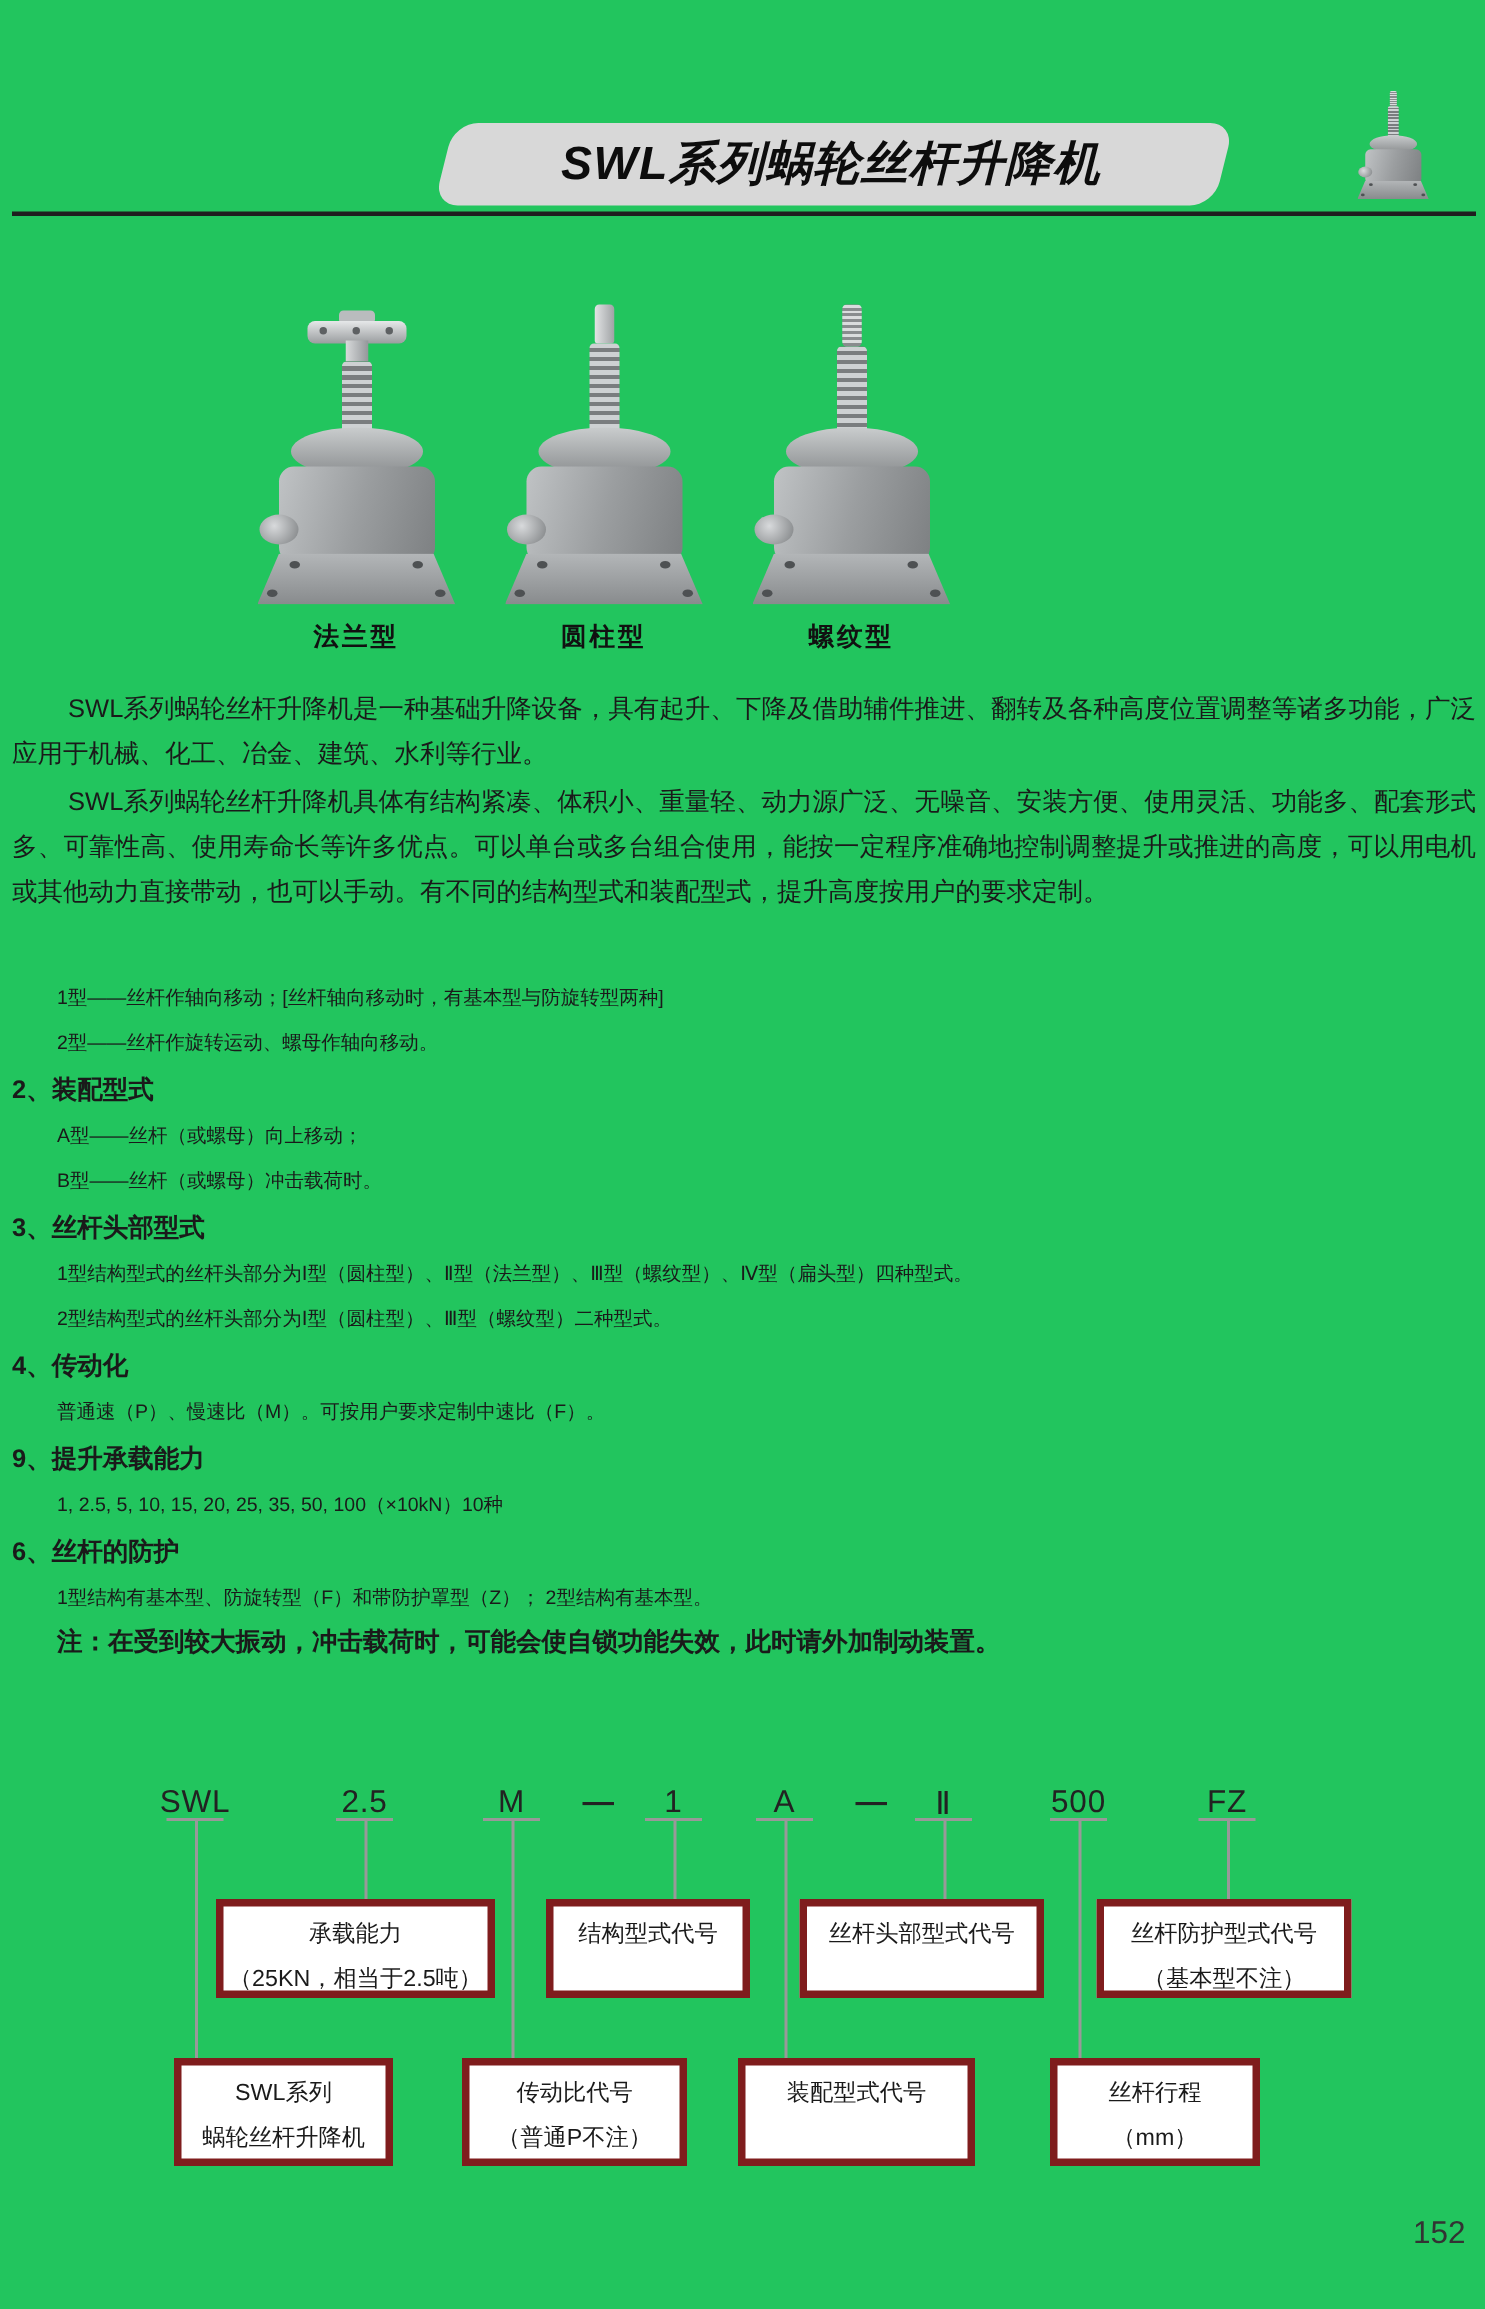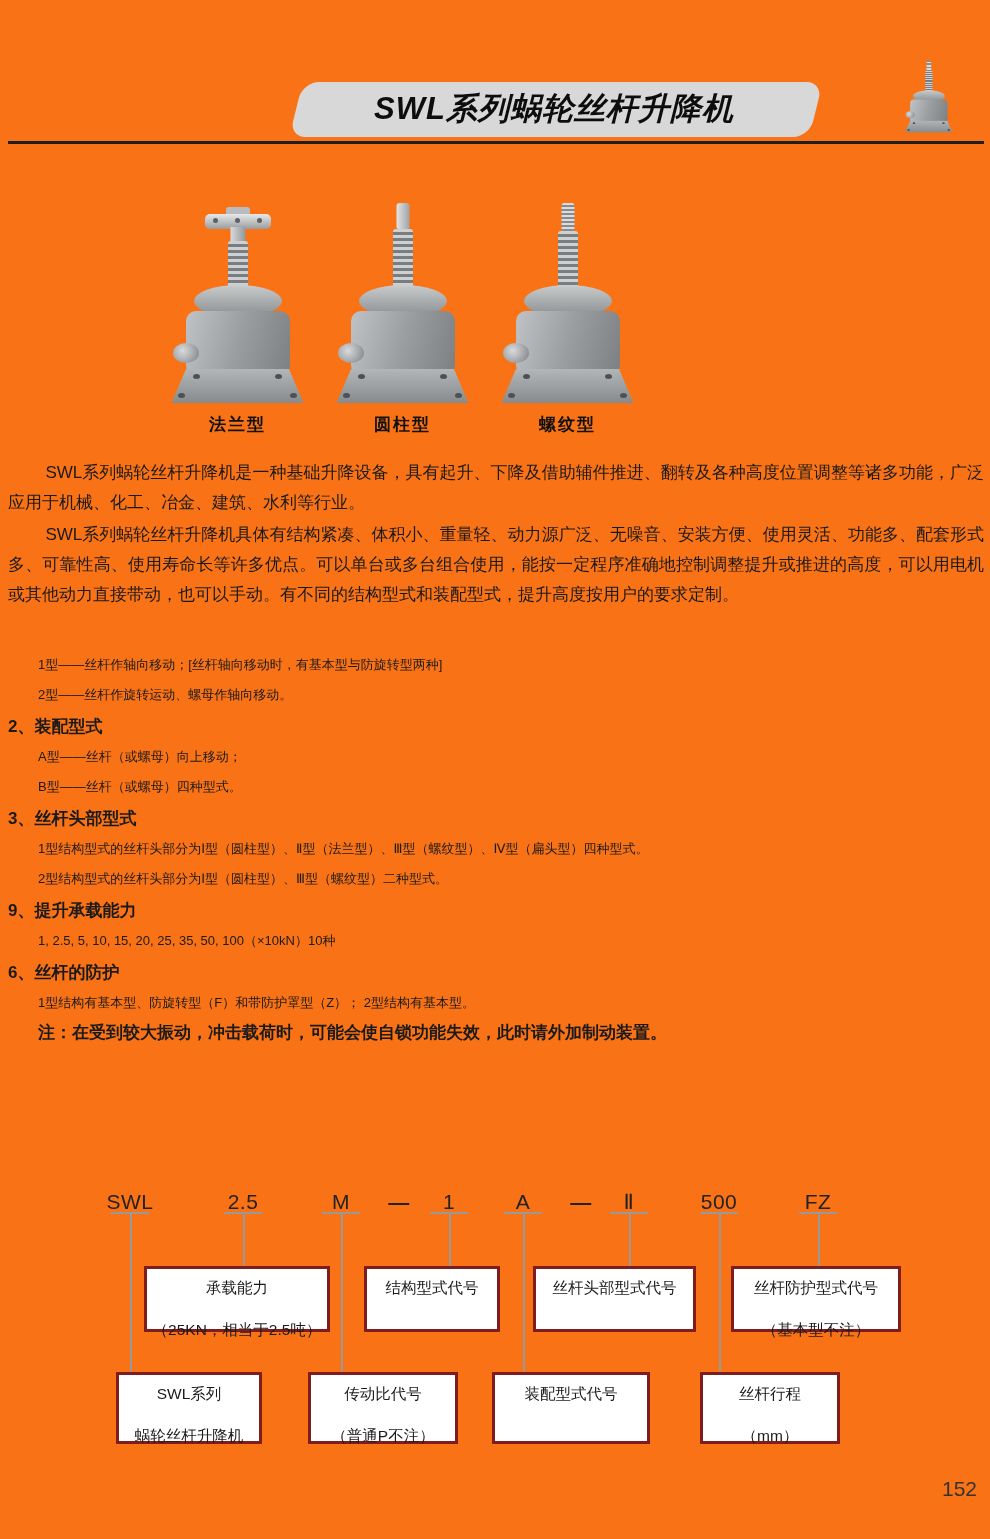--- a/index.html
+++ b/index.html
@@ -1,18 +1,18 @@
 <!DOCTYPE html>
 <html><head>
 <meta charset="utf-8">
 <style>
   * { box-sizing: border-box; margin: 0; padding: 0; }
   html,body { background:#ffffff; }
   .page {
-    position: relative; width: 990px; height: 1539px; background:#f97316;
+    position: relative; width: 990px; height: 1539px; background:#22c55e;
     font-family: "Liberation Sans", sans-serif; color:#1a1a1a; overflow:hidden;
     margin: 0 auto;
   }
   
   .banner {
     position:absolute; left:296px; top:82px; width:520px; height:55px;
     background:#d8d8d8; border-radius:16px; transform:skewX(-14deg);
   }
   .banner-title {
     position:absolute; left:292px; top:88px; width:524px; text-align:center;
@@ -67,22 +67,22 @@
   .spec-title { font-size:17px; font-weight:700; line-height:30px; }
   .spec-line { font-size:13px; line-height:30px; padding-left:30px; }
   .spec-note { font-size:17px; font-weight:700; line-height:30px; padding-left:30px; }
   
   .diagram { position:absolute; left:0; top:1172px; width:941px; height:300px; }
   .seg { position:absolute; top:18px; transform:translateX(-50%); font-size:21px; font-weight:500;
     letter-spacing:0.5px; color:#222; white-space:nowrap; }
   .seg.dash { font-weight:700; }
   .tick { position:absolute; top:40px; transform:translateX(-50%); width:38px; height:2px; background:#999; }
   .vl { position:absolute; top:42px; width:1.5px; background:#999; }
-  .cbox { position:absolute; border:3px solid #7f1d1d; background:#fff;
-    display:flex; flex-direction:column; align-items:center; padding-top:10px; gap:24px; }
+  .cbox { position:absolute; border:5px solid #7f1d1d; background:#fff;
+    display:flex; flex-direction:column; align-items:center; padding-top:10px; gap:12px; }
   .cbox span { display:block; font-size:15.5px; line-height:18px; color:#1a1a1a; white-space:nowrap; }
   .ubox { top:94px; height:66px; }
   .lbox { top:200px; height:72px; }
   
   .pagenum { position:absolute; left:942px; top:1477px; font-size:21px; color:#333; }
 </style>
 </head>
 <body>
 
 <div class="page">
@@ -170,26 +170,30 @@
   </div>
 
   <div class="spec">
     <div class="spec-item">
       <div class="spec-line">1型——丝杆作轴向移动；[丝杆轴向移动时，有基本型与防旋转型两种]</div>
       <div class="spec-line">2型——丝杆作旋转运动、螺母作轴向移动。</div>
     </div>
     <div class="spec-item">
       <div class="spec-title">2、装配型式</div>
       <div class="spec-line">A型——丝杆（或螺母）向上移动；</div>
-      <div class="spec-line">B型——丝杆（或螺母）四种型式。</div>
+      <div class="spec-line">B型——丝杆（或螺母）冲击载荷时。</div>
     </div>
     <div class="spec-item">
       <div class="spec-title">3、丝杆头部型式</div>
       <div class="spec-line">1型结构型式的丝杆头部分为Ⅰ型（圆柱型）、Ⅱ型（法兰型）、Ⅲ型（螺纹型）、Ⅳ型（扁头型）四种型式。</div>
       <div class="spec-line">2型结构型式的丝杆头部分为Ⅰ型（圆柱型）、Ⅲ型（螺纹型）二种型式。</div>
+    </div>
+    <div class="spec-item">
+      <div class="spec-title">4、传动化</div>
+      <div class="spec-line">普通速（P）、慢速比（M）。可按用户要求定制中速比（F）。</div>
     </div>
     <div class="spec-item">
       <div class="spec-title">9、提升承载能力</div>
       <div class="spec-line">1, 2.5, 5, 10, 15, 20, 25, 35, 50, 100（×10kN）10种</div>
     </div>
     <div class="spec-item">
       <div class="spec-title">6、丝杆的防护</div>
       <div class="spec-line">1型结构有基本型、防旋转型（F）和带防护罩型（Z）； 2型结构有基本型。</div>
       <div class="spec-note">注：在受到较大振动，冲击载荷时，可能会使自锁功能失效，此时请外加制动装置。</div>
     </div>

